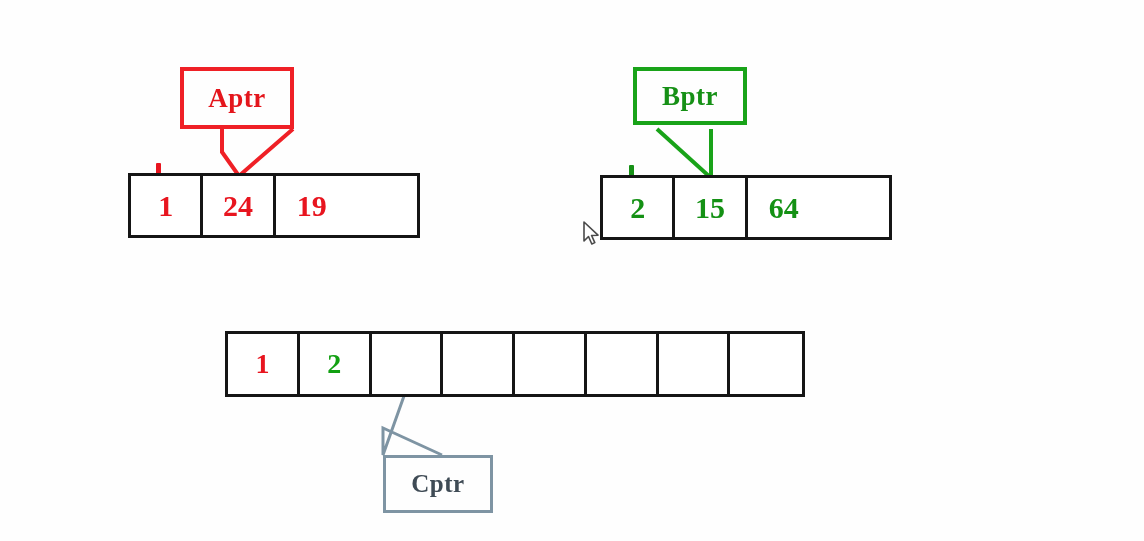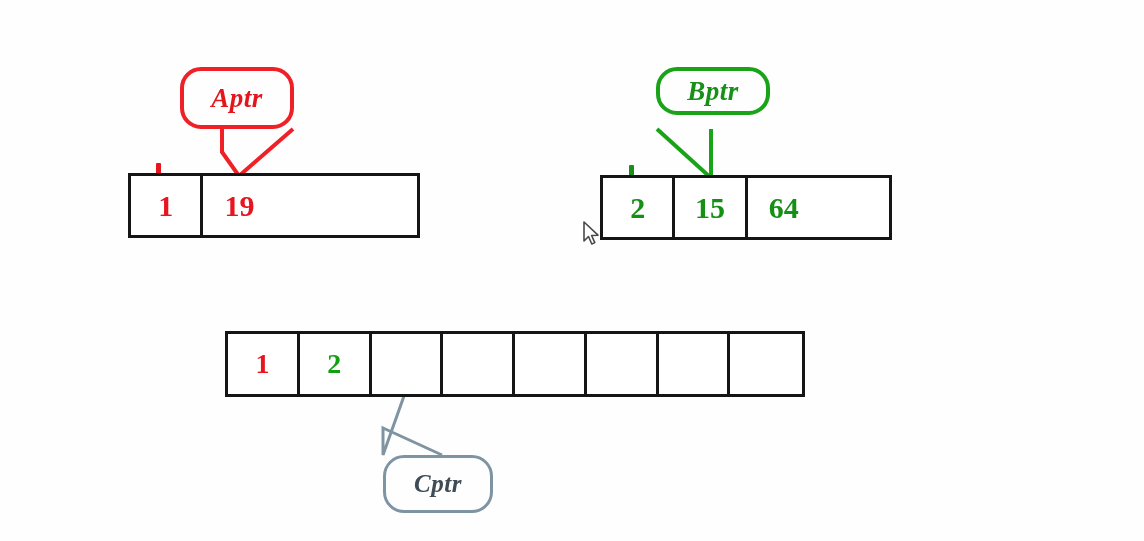--- a/index.html
+++ b/index.html
@@ -77,35 +77,33 @@
 
   
   .callout {
     position: absolute;
     box-sizing: border-box;
     display: flex;
     align-items: center;
     justify-content: center;
     background: transparent;
     font-family: "Liberation Serif", serif;
-    font-style: italic;
     font-weight: bold;
     font-size: 27px;
     letter-spacing: 0.5px;
-    border-radius: 21px;
   }
   #callout-aptr {
     left: 180px; top: 67px;
     width: 114px; height: 62px;
     border: 4px solid #ef2026;
     color: #e4161c;
   }
   #callout-bptr {
-    left: 656px; top: 67px;
-    width: 114px; height: 48px;
+    left: 633px; top: 67px;
+    width: 114px; height: 58px;
     border: 4px solid #19a319;
     color: #169016;
   }
   #callout-cptr {
     left: 383px; top: 455px;
     width: 110px; height: 58px;
     border: 3px solid #7e94a3;
     color: #3f4b55;
     font-size: 25px;
   }
@@ -141,20 +139,21 @@
     <polyline points="657,129 711,178 711,129" fill="none" stroke="#19a319" stroke-width="4" stroke-linejoin="miter" stroke-linecap="butt"></polyline>
 
     <polyline points="404,396 383,455 383,428 442,455" fill="none" stroke="#7e94a3" stroke-width="3" stroke-linejoin="miter" stroke-linecap="butt"></polyline>
   </svg>
 
   <div class="tick" id="tick-a"></div>
   <div class="tick" id="tick-b"></div>
 
   <div class="array" id="array-a">
     <div class="cell">1</div>
+    <div class="cell">24</div>
     <div class="cell">19</div>
   </div>
 
   <div class="array" id="array-b">
     <div class="cell">2</div>
     <div class="cell">15</div>
     <div class="cell">64</div>
   </div>
 
   <div class="array" id="array-c">

